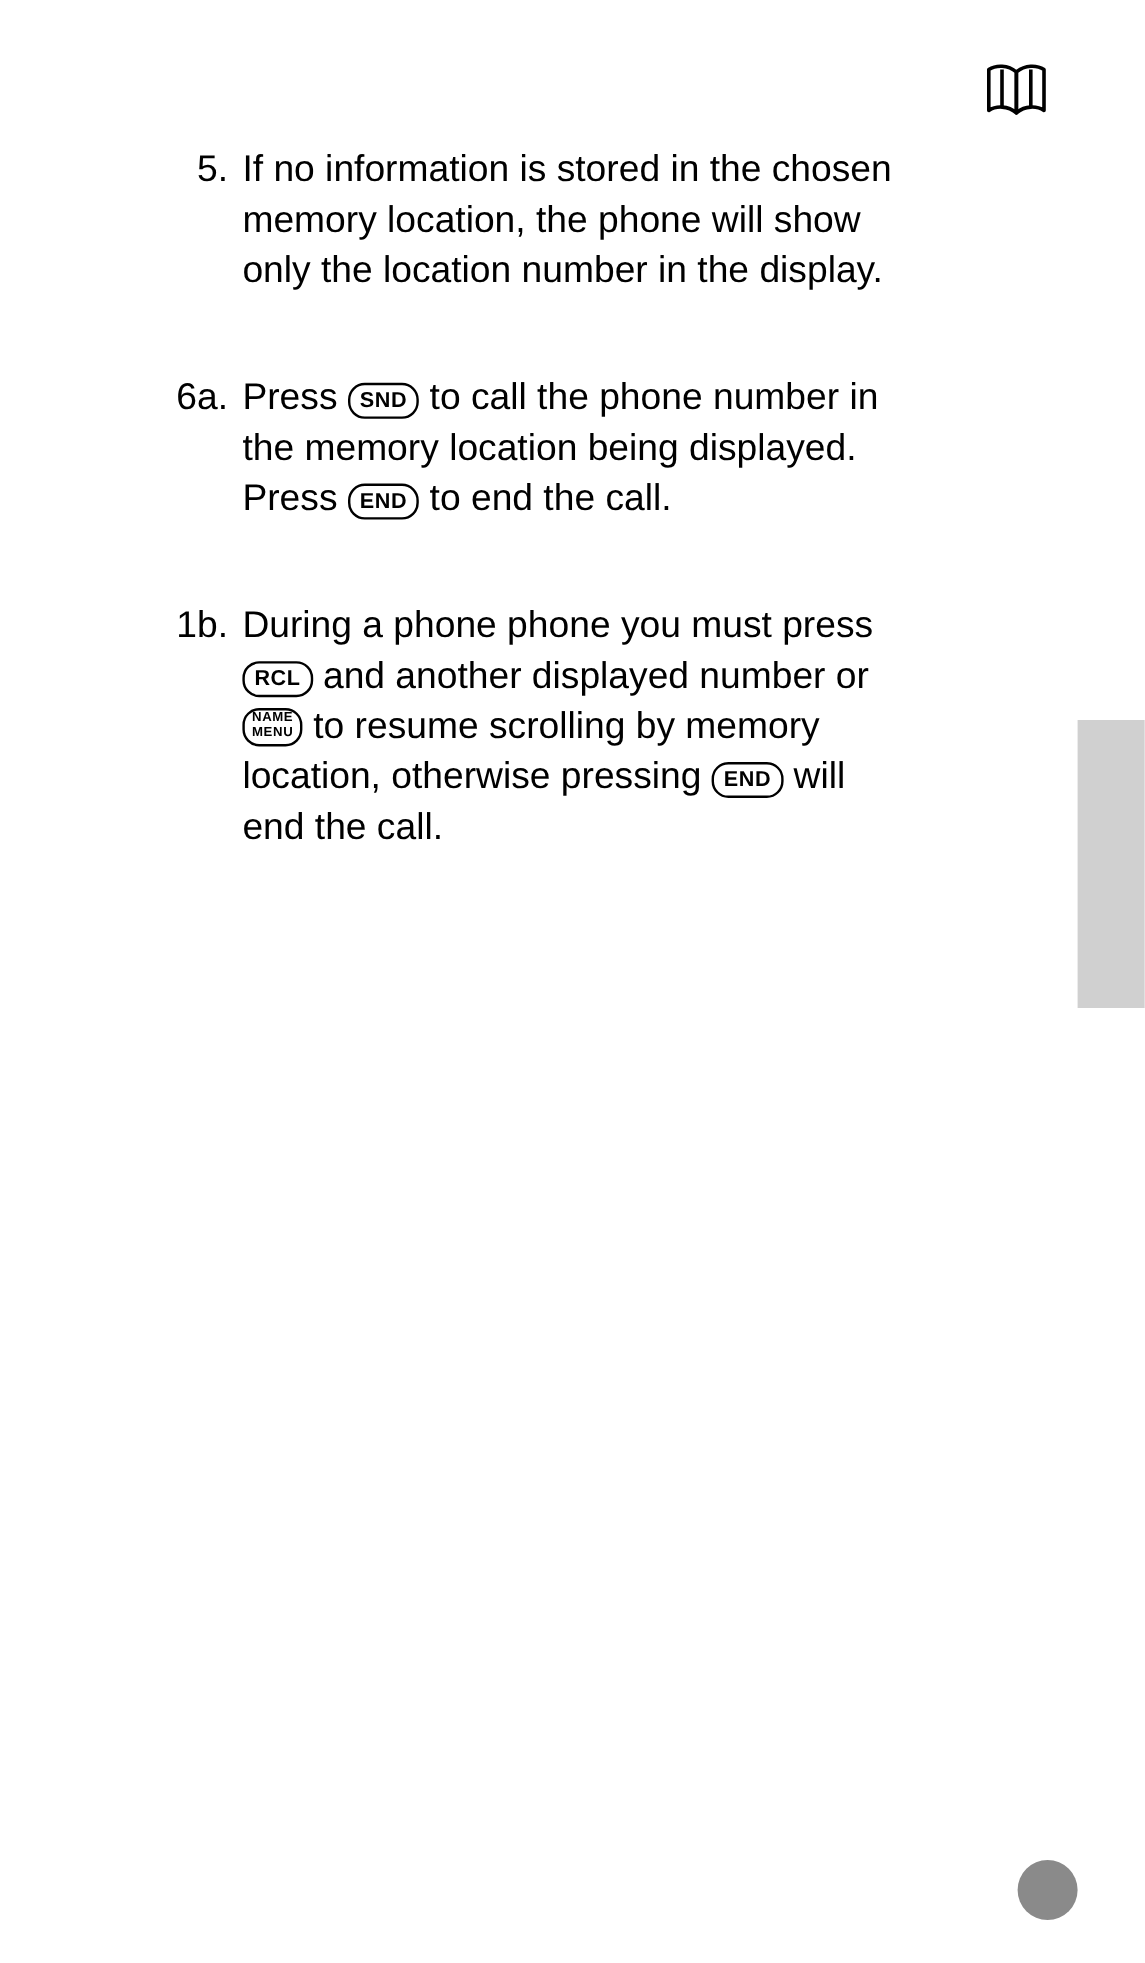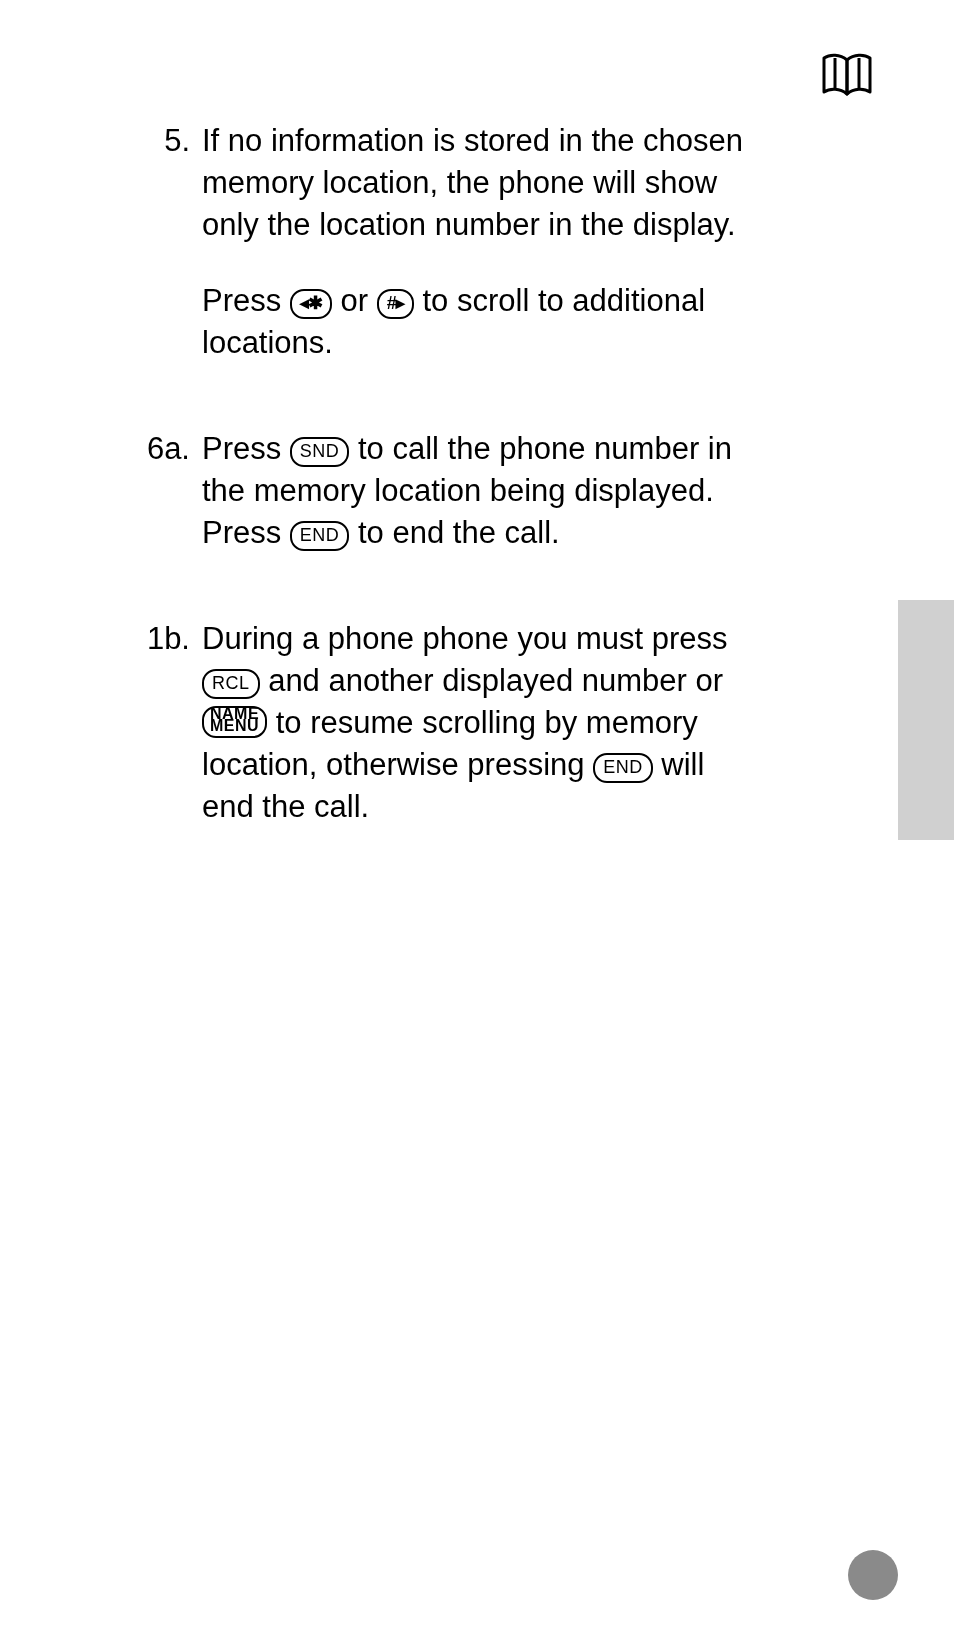--- a/index.html
+++ b/index.html
@@ -56,34 +56,34 @@
   .body .para:last-child{ margin-bottom:0; }
   .key{
     display:inline-block;
     vertical-align:2px;
     border:2px solid #000;
     border-radius:14px;
     height:26px;
     padding:0 8px;
     font-size:18px;
     line-height:24px;
-    font-weight:400;
+    font-weight:700;
     letter-spacing:0.5px;
     text-align:center;
     white-space:nowrap;
   }
   .key.arrow{
     font-weight:700;
     letter-spacing:-1px;
   }
   .key.stack{
     height:28px;
     padding:0 6px;
     line-height:12px;
-    font-size:16px;
+    font-size:11px;
     font-weight:700;
   }
   .key.stack .l1,.key.stack .l2{display:block;}
 </style>
 </head>
 <body>
 
 <div class="page">
 
   <svg class="book-icon" viewBox="0 0 54 54">
@@ -97,27 +97,20 @@
 
   <div class="side-tab"></div>
   <div class="page-dot"></div>
 
   <div class="content">
 
     <div class="item">
       <div class="num">5.</div>
       <div class="body">
         <div class="para">If no information is stored in the chosen memory location, the phone will show only the location number in the display.</div>
-        <div class="para">
-          <span>Press </span>
-          <span class="key arrow">◂✱</span>
-          <span> or </span>
-          <span class="key arrow">#▸</span>
-          <span> to scroll to additional locations.</span>
-        </div>
       </div>
     </div>
 
     <div class="item">
       <div class="num">6a.</div>
       <div class="body">
         <div class="para">
           <span>Press </span>
           <span class="key">SND</span>
           <span> to call the phone number in the memory location being displayed. Press </span>

